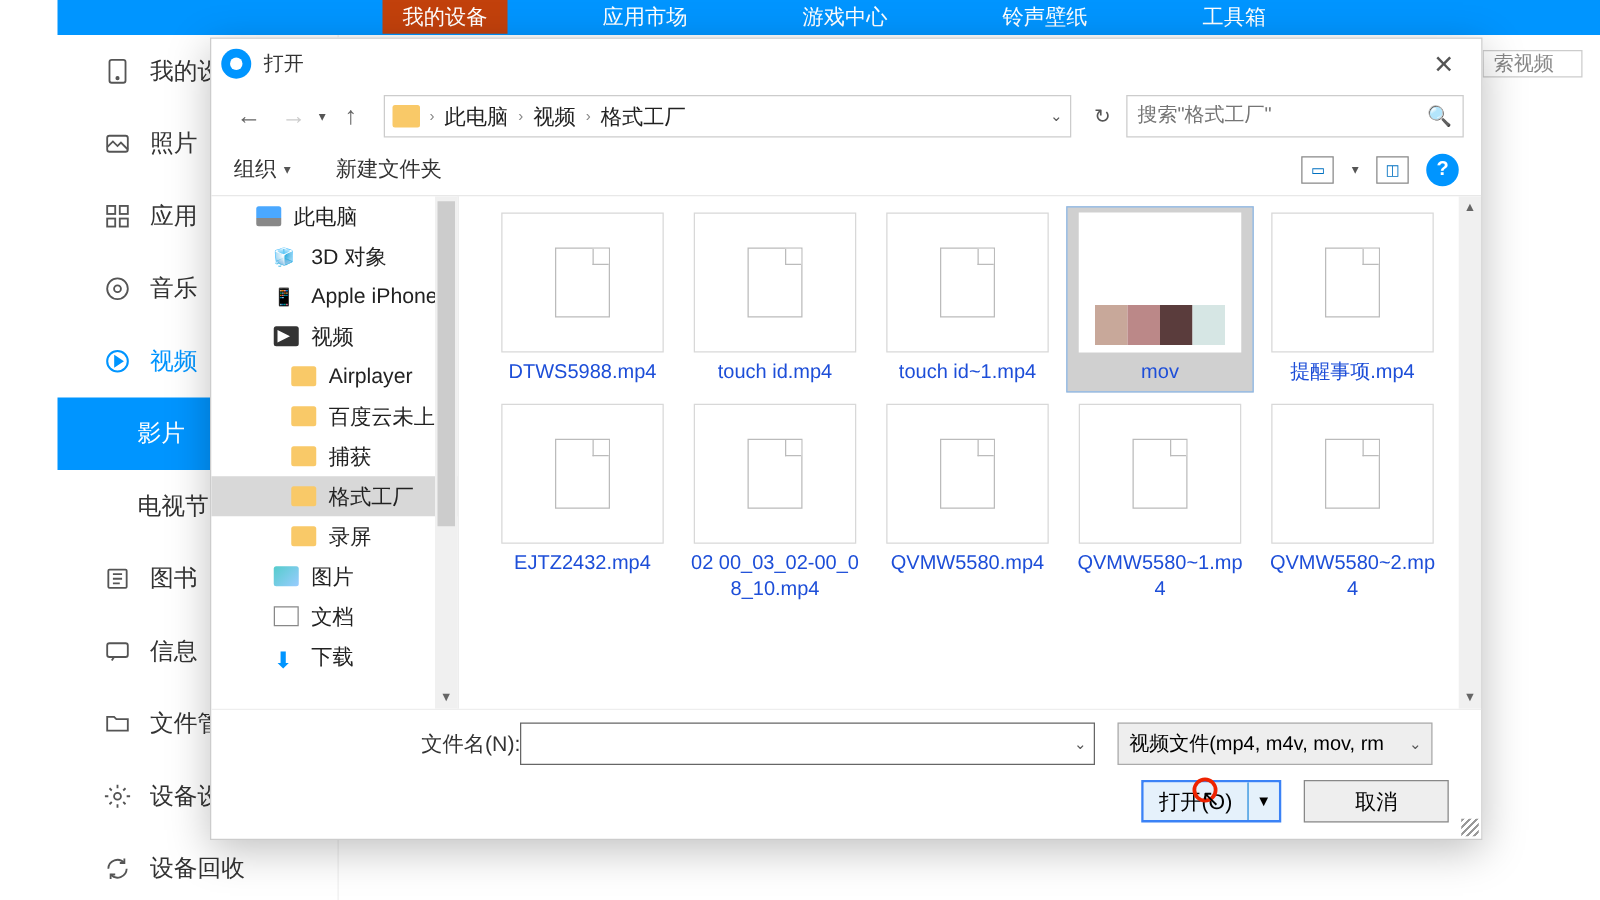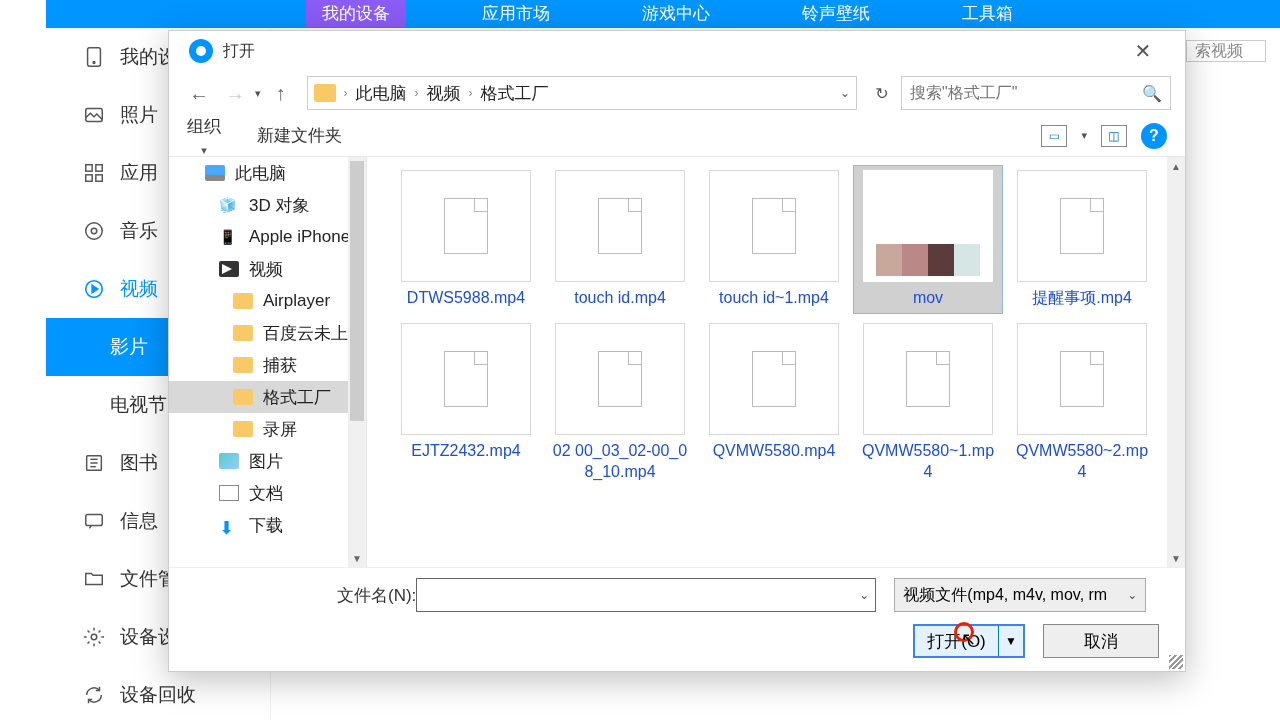--- a/index.html
+++ b/index.html
@@ -1,36 +1,36 @@
 <!DOCTYPE html>
 <html><head>
 <meta charset="utf-8">
 <style>
 * { margin: 0; padding: 0; box-sizing: border-box; font-family: "Microsoft YaHei", "Segoe UI", sans-serif; }
 body { width: 1280px; height: 720px; overflow: hidden; background: #fff; position: relative; }
 
 
 .top-nav { position: absolute; top: 0; left: 46px; right: 0; height: 28px; background: #0095ff; display: flex; align-items: flex-start; padding-left: 260px; gap: 60px; }
 .top-nav-item { color: #fff; font-size: 17px; padding: 2px 16px; cursor: pointer; }
-.top-nav-item.active { background: #8b5cf6; }
+.top-nav-item.active { background: #c2410c; }
 
 
 .left-sidebar { position: absolute; top: 28px; left: 46px; width: 225px; background: #fff; height: 692px; border-right: 1px solid #f0f0f0; }
 .sidebar-item { display: flex; align-items: center; height: 58px; padding-left: 36px; gap: 14px; font-size: 19px; color: #333; cursor: pointer; }
 .sidebar-item.active { color: #0095ff; }
 .sidebar-sub { display: flex; align-items: center; height: 58px; padding-left: 64px; font-size: 19px; color: #333; cursor: pointer; }
 .sidebar-sub.selected { background: #0095ff; color: #fff; }
 .sidebar-icon { width: 24px; height: 24px; display: flex; align-items: center; justify-content: center; }
 
 
 .search-box-bg { position: absolute; top: 40px; right: 14px; width: 80px; height: 22px; border: 1px solid #ccc; background: #fff; display: flex; align-items: center; padding-left: 8px; font-size: 16px; color: #888; }
 
 
 .dialog { position: absolute; top: 30px; left: 168px; width: 1018px; height: 642px; background: #fff; border: 1px solid #ccc; box-shadow: 0 8px 32px rgba(0,0,0,0.25); display: flex; flex-direction: column; }
-.dialog-title { height: 40px; display: flex; align-items: center; padding: 0 20px; justify-content: space-between; }
+.dialog-title { height: 40px; display: flex; align-items: center; padding: 0 8px; justify-content: space-between; }
 .dialog-title-icon { width: 24px; height: 24px; border-radius: 50%; background: #0095ff; margin-right: 10px; display: flex; align-items: center; justify-content: center; }
 .dialog-title-icon::after { content: ""; width: 10px; height: 10px; border-radius: 50%; background: #fff; }
 .dialog-title-text { font-size: 16px; color: #333; }
 .dialog-close { margin-left: auto; width: 44px; height: 36px; display: flex; align-items: center; justify-content: center; font-size: 20px; color: #555; cursor: pointer; }
 
 
 .nav-row { height: 44px; display: flex; align-items: center; padding: 0 14px; gap: 4px; }
 .nav-btn { width: 32px; height: 32px; display: flex; align-items: center; justify-content: center; color: #666; font-size: 20px; cursor: pointer; }
 .nav-btn.disabled { color: #ccc; }
 .addr-bar { flex: 1; height: 34px; border: 1px solid #ccc; display: flex; align-items: center; padding: 0 6px; gap: 6px; margin: 0 6px; }
@@ -38,21 +38,21 @@
 .addr-crumb { font-size: 17px; color: #222; cursor: pointer; }
 .addr-sep { color: #888; font-size: 12px; padding: 0 2px; }
 .addr-drop { margin-left: auto; color: #555; font-size: 12px; }
 .refresh-btn { width: 30px; height: 30px; display: flex; align-items: center; justify-content: center; color: #555; cursor: pointer; font-size: 16px; }
 .search-dlg { width: 270px; height: 34px; border: 1px solid #ccc; display: flex; align-items: center; padding: 0 8px; }
 .search-dlg input { border: none; outline: none; flex: 1; font-size: 16px; color: #888; background: transparent; }
 .search-dlg-icon { color: #555; font-size: 16px; }
 
 
 .toolbar { height: 42px; display: flex; align-items: center; padding: 0 18px; gap: 36px; border-bottom: 1px solid #e8e8e8; }
-.toolbar-group { display: flex; align-items: center; gap: 6px; font-size: 17px; color: #333; cursor: pointer; flex-direction: column; }
+.toolbar-group { display: flex; align-items: center; gap: 6px; font-size: 17px; color: #333; cursor: pointer; }
 .toolbar-right { margin-left: auto; display: flex; align-items: center; gap: 14px; }
 .view-btn { width: 26px; height: 22px; border: 1px solid #888; display: flex; align-items: center; justify-content: center; font-size: 12px; color: #0070c0; }
 .help-btn { width: 26px; height: 26px; border-radius: 50%; background: #0095ff; color: #fff; display: flex; align-items: center; justify-content: center; font-weight: bold; }
 
 
 .dlg-body { flex: 1; display: flex; min-height: 0; }
 .tree-pane { width: 198px; border-right: 1px solid #e8e8e8; overflow: hidden; position: relative; }
 .tree-scroll { height: 100%; overflow: hidden; }
 .tree-scrollbar { position: absolute; right: 0; top: 0; width: 18px; height: 100%; background: #f0f0f0; }
 .tree-scrollbar-thumb { position: absolute; right: 2px; top: 4px; width: 14px; height: 260px; background: #ccc; }

